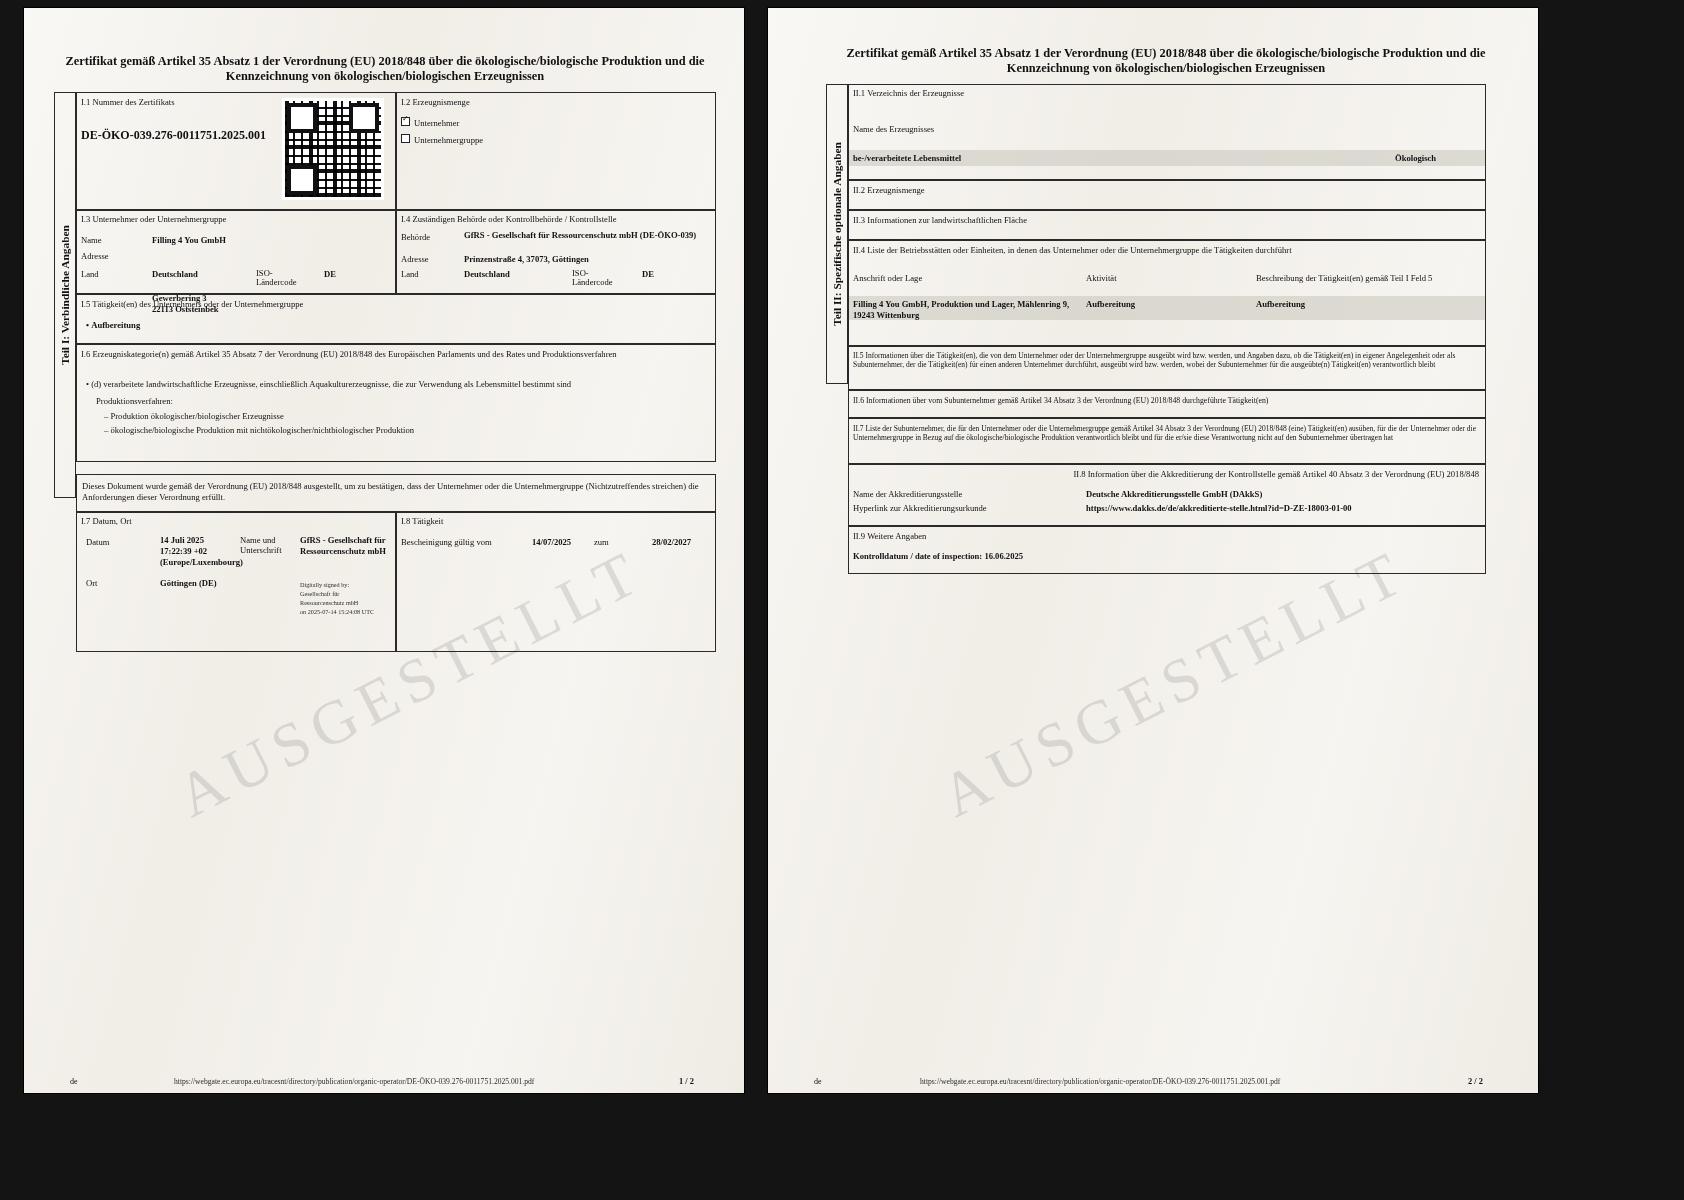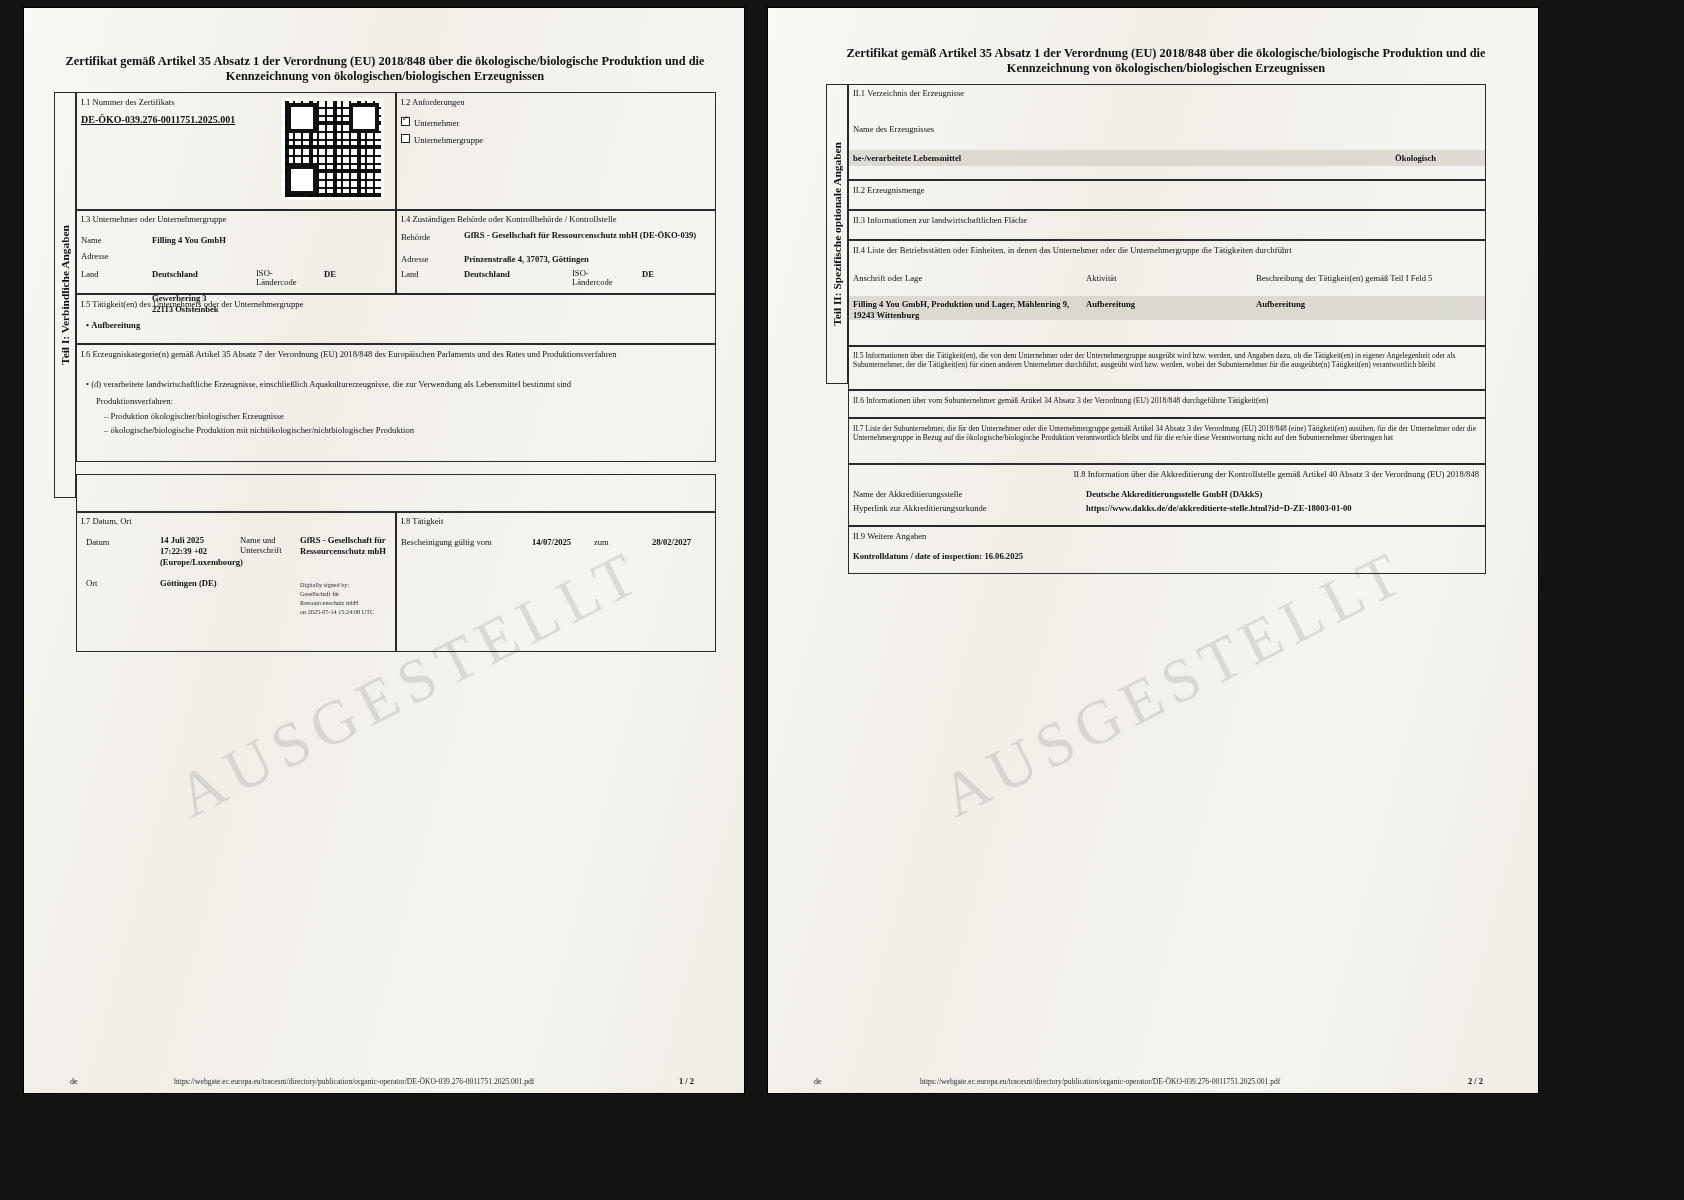--- a/index.html
+++ b/index.html
@@ -175,27 +175,27 @@
     <div class="watermark">AUSGESTELLT</div>
 
     <div class="doc-title">Zertifikat gemäß Artikel 35 Absatz 1 der Verordnung (EU) 2018/848 über die ökologische/biologische Produktion und die Kennzeichnung von ökologischen/biologischen Erzeugnissen</div>
 
     <div class="spine" style="left:30px; top:84px; height:406px;">
       <span>Teil I: Verbindliche Angaben</span>
     </div>
 
     <div class="box" style="left:52px; top:84px; width:320px; height:118px;"></div>
     <div class="lbl" style="left:57px; top:89px; width:200px;">I.1 Nummer des Zertifikats</div>
-    <div class="val" style="left:57px; top:105px; font-size:10px;text-decoration:underline;">DE-ÖKO-039.276-0011751.2025.001</div>
+    <div class="val" style="left:57px; top:120px; font-size:12px;">DE-ÖKO-039.276-0011751.2025.001</div>
     <div class="qr" style="left:258px; top:90px;">
       <div class="qr-corner3"></div>
     </div>
 
     <div class="box" style="left:372px; top:84px; width:320px; height:118px;"></div>
-    <div class="lbl" style="left:377px; top:89px;">I.2 Anforderungen</div>
+    <div class="lbl" style="left:377px; top:89px;">I.2 Erzeugnismenge</div>
     <div class="checkrow" style="left:377px; top:109px;">
       <span class="cbox checked"></span><span>Unternehmer</span>
     </div>
     <div class="checkrow" style="left:377px; top:126px;">
       <span class="cbox"></span><span>Unternehmergruppe</span>
     </div>
 
     <div class="box" style="left:52px; top:202px; width:320px; height:84px;"></div>
     <div class="lbl" style="left:57px; top:206px;">I.3 Unternehmer oder Unternehmergruppe</div>
     <div class="lbl" style="left:57px; top:227px;">Name</div>
@@ -228,20 +228,21 @@
     <div class="box" style="left:52px; top:336px; width:640px; height:118px;"></div>
     <div class="lbl" style="left:57px; top:341px; width:620px;">I.6 Erzeugniskategorie(n) gemäß Artikel 35 Absatz 7 der Verordnung (EU) 2018/848 des Europäischen Parlaments und des Rates  und Produktionsverfahren</div>
     <div class="lbl" style="left:62px; top:371px; width:620px;">
       <span>•&nbsp;</span><span>(d) verarbeitete landwirtschaftliche Erzeugnisse, einschließlich Aquakulturerzeugnisse, die zur Verwendung als Lebensmittel bestimmt sind</span>
     </div>
     <div class="lbl" style="left:72px; top:388px;">Produktionsverfahren:</div>
     <div class="lbl" style="left:80px; top:403px;">– Produktion ökologischer/biologischer Erzeugnisse</div>
     <div class="lbl" style="left:80px; top:417px;">– ökologische/biologische Produktion mit nichtökologischer/nichtbiologischer Produktion</div>
 
     <div class="box" style="left:52px; top:466px; width:640px; height:38px;"></div>
+    <div class="lbl" style="left:58px; top:473px; width:628px;">Dieses Dokument wurde gemäß der Verordnung (EU) 2018/848 ausgestellt, um zu bestätigen, dass der Unternehmer oder die Unternehmergruppe (Nichtzutreffendes streichen) die Anforderungen dieser Verordnung erfüllt.</div>
 
     <div class="box" style="left:52px; top:504px; width:320px; height:140px;"></div>
     <div class="lbl" style="left:57px; top:508px;">I.7 Datum, Ort</div>
     <div class="lbl" style="left:62px; top:529px;">Datum</div>
     <div class="val" style="left:136px; top:527px; width:68px;">14 Juli 2025 17:22:39 +02 (Europe/Luxembourg)</div>
     <div class="lbl" style="left:62px; top:570px;">Ort</div>
     <div class="val" style="left:136px; top:570px;">Göttingen (DE)</div>
     <div class="lbl" style="left:216px; top:527px; width:52px; line-height:1.2;">Name und Unterschrift</div>
     <div class="val" style="left:276px; top:527px; width:92px;">GfRS - Gesellschaft für Ressourcenschutz mbH</div>
     <div class="sigblock" style="left:276px; top:573px; width:92px; white-space:pre-line;">Digitally signed by:

